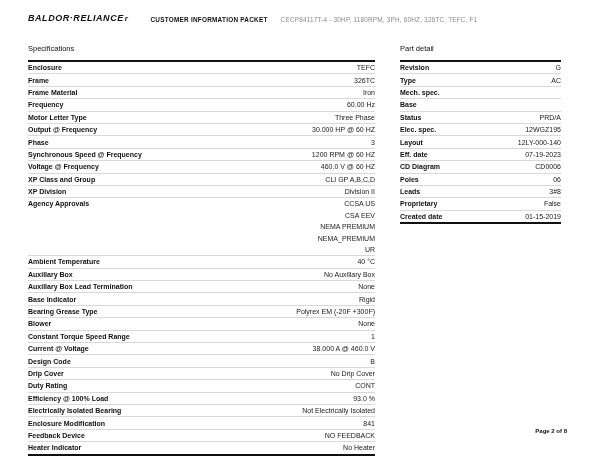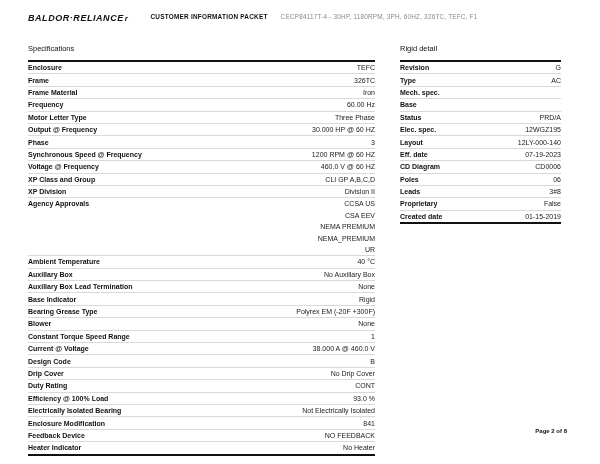--- a/index.html
+++ b/index.html
@@ -1,20 +1,20 @@
 <!DOCTYPE html>
 <html><head>
 <meta charset="utf-8">
 <style>
   html,body{margin:0;padding:0;background:#fff;}
   body{width:600px;height:464px;overflow:hidden;font-family:"Liberation Sans",sans-serif;color:#1a1a1a;}
   .page{position:relative;width:600px;height:464px;background:#fff;}
 
   
-  .hdr{position:absolute;left:28px;top:13px;right:44px;display:flex;align-items:flex-start;white-space:nowrap;}
+  .hdr{position:absolute;left:28px;top:13px;right:44px;display:flex;align-items:flex-end;white-space:nowrap;}
   .logo{font-weight:800;font-style:italic;font-size:9px;letter-spacing:.55px;color:#111;}
   .logo .mark{font-size:8px;margin-left:1px;}
   .doc-title{margin-left:22px;font-weight:bold;font-size:6.4px;letter-spacing:.25px;color:#111;}
   .doc-subtitle{margin-left:13px;font-size:6.4px;letter-spacing:.2px;color:#8a8a8a;}
 
   
   .col{position:absolute;top:44px;}
   .col-left{left:28px;width:347px;}
   .col-right{left:400px;width:161px;}
   .col h2{margin:0 0 7px 0;font-size:7.5px;font-weight:normal;color:#111;}
@@ -169,21 +169,21 @@
           <span class="val">NO FEEDBACK</span>
         </div>
         <div class="row">
           <span class="lab">Heater Indicator</span>
           <span class="val">No Heater</span>
         </div>
       </div>
   </section>
 
   <section class="col col-right">
-    <h2>Rigid detail</h2>
+    <h2>Part detail</h2>
     <div class="spec-table">
         <div class="row">
           <span class="lab">Revision</span>
           <span class="val">G</span>
         </div>
         <div class="row">
           <span class="lab">Type</span>
           <span class="val">AC</span>
         </div>
         <div class="row">

